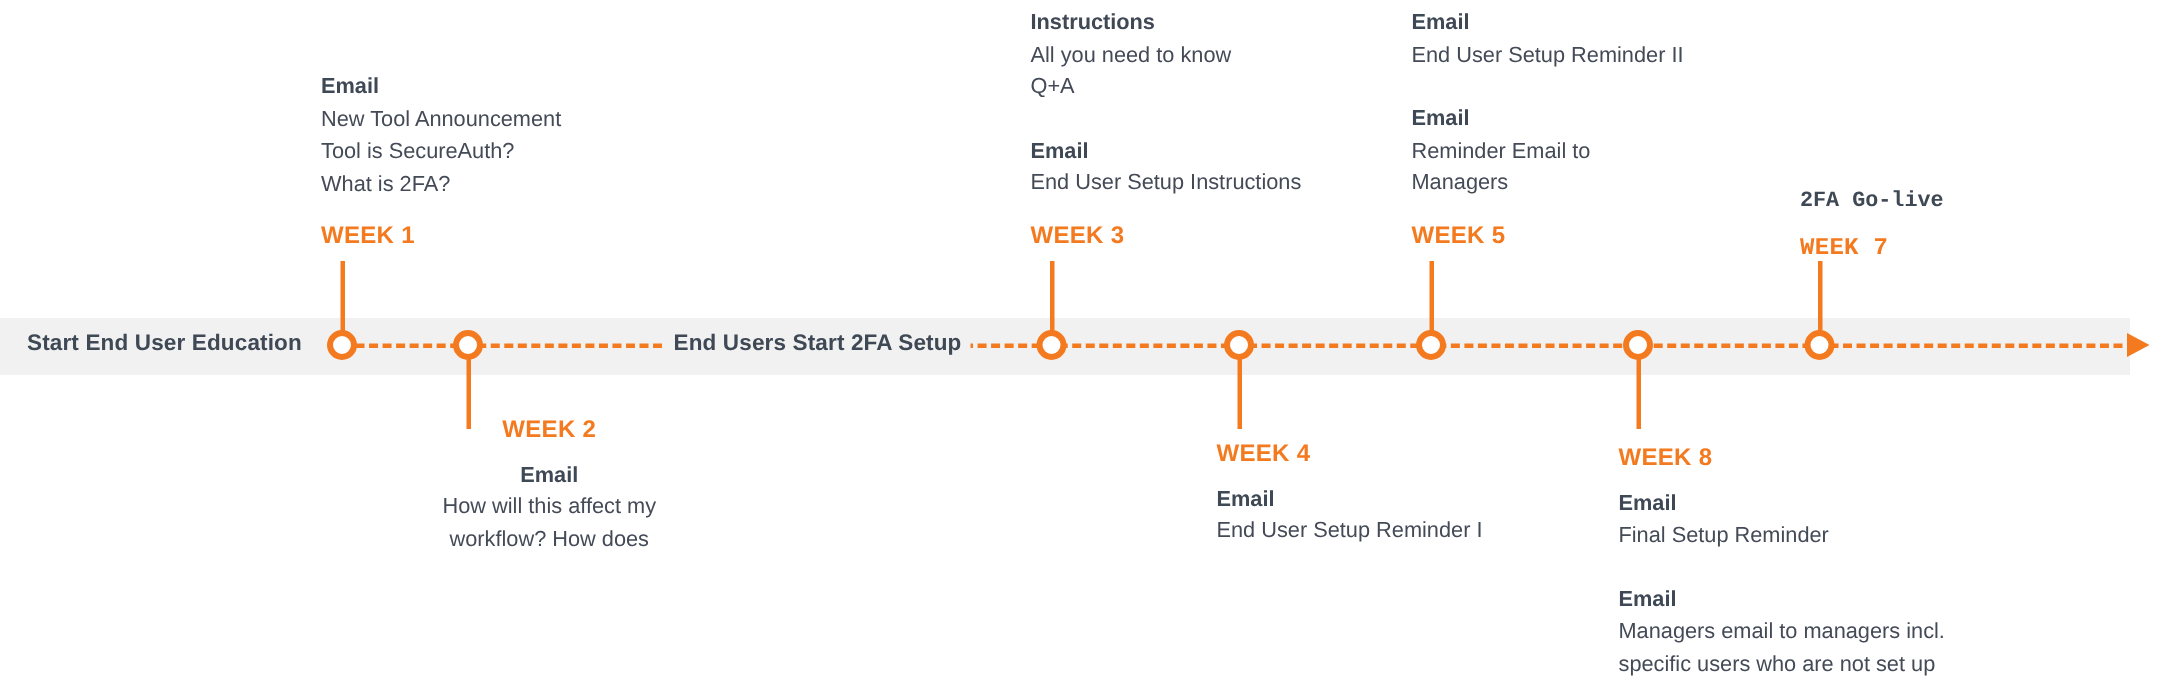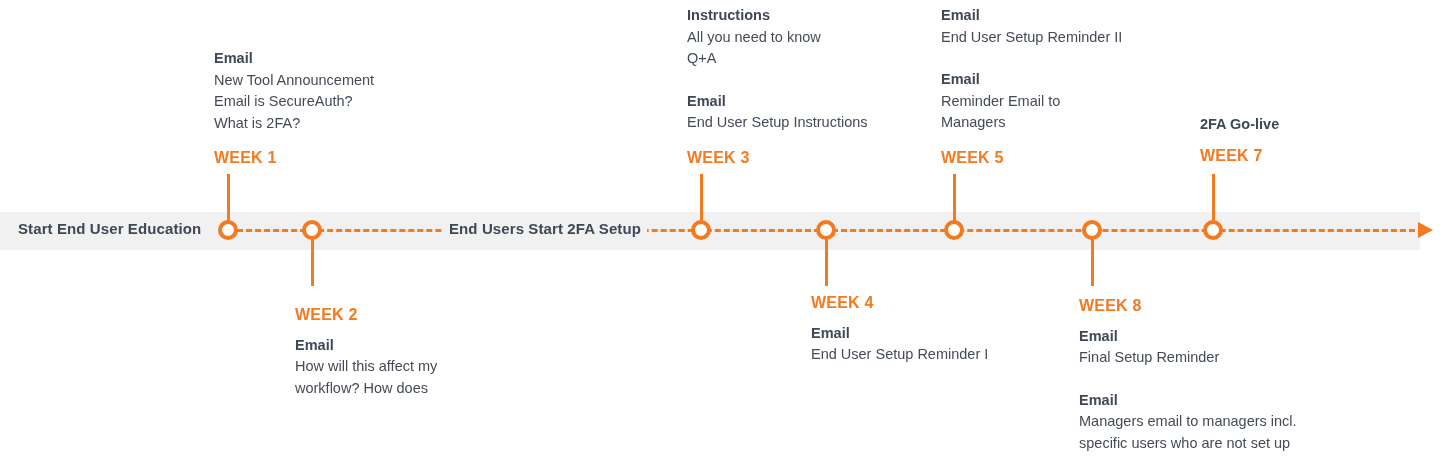--- a/index.html
+++ b/index.html
@@ -135,21 +135,21 @@
 
   <div class="stem" style="left:1090.5px; top:238px; height:48px;"></div>
   <div class="node" style="left:1082px;"></div>
 
   <div class="stem" style="left:1211.5px; top:174px; height:50px;"></div>
   <div class="node" style="left:1203px;"></div>
 
   <div class="block" style="left:214px; top:48px;">
     <div class="ttl">Email</div>
     <div class="line nowrap">New Tool Announcement</div>
-    <div class="line nowrap">Email is SecureAuth?</div>
+    <div class="line nowrap">Tool is SecureAuth?</div>
     <div class="line nowrap">What is 2FA?</div>
     <div class="week" style="margin-top:13px;">WEEK 1</div>
   </div>
 
   <div class="block" style="left:687px; top:5px;">
     <div class="ttl">Instructions</div>
     <div class="line nowrap">All you need to know</div>
     <div class="line nowrap">Q+A</div>
     <div class="gap"></div>
     <div class="ttl">Email</div>
@@ -160,26 +160,26 @@
   <div class="block" style="left:941px; top:5px;">
     <div class="ttl">Email</div>
     <div class="line nowrap">End User Setup Reminder II</div>
     <div class="gap"></div>
     <div class="ttl">Email</div>
     <div class="line nowrap">Reminder Email to</div>
     <div class="line nowrap">Managers</div>
     <div class="week" style="margin-top:13px;">WEEK 5</div>
   </div>
 
-  <div class="block" style="left:1200px; top:114px;">
+  <div class="block" style="left:1200px; top:124px;font-family:Liberation Mono, monospace;">
     <div class="ttl nowrap">2FA Go-live</div>
     <div class="week" style="margin-top:9px;">WEEK 7</div>
   </div>
 
-  <div class="block" style="left:295px; top:304px;">
+  <div class="block" style="left:295px; top:276px;text-align:center;">
     <div class="week">WEEK 2</div>
     <div class="ttl" style="margin-top:9px;">Email</div>
     <div class="line nowrap">How will this affect my</div>
     <div class="line nowrap">workflow? How does</div>
   </div>
 
   <div class="block" style="left:811px; top:292px;">
     <div class="week">WEEK 4</div>
     <div class="ttl" style="margin-top:9px;">Email</div>
     <div class="line nowrap">End User Setup Reminder I</div>

